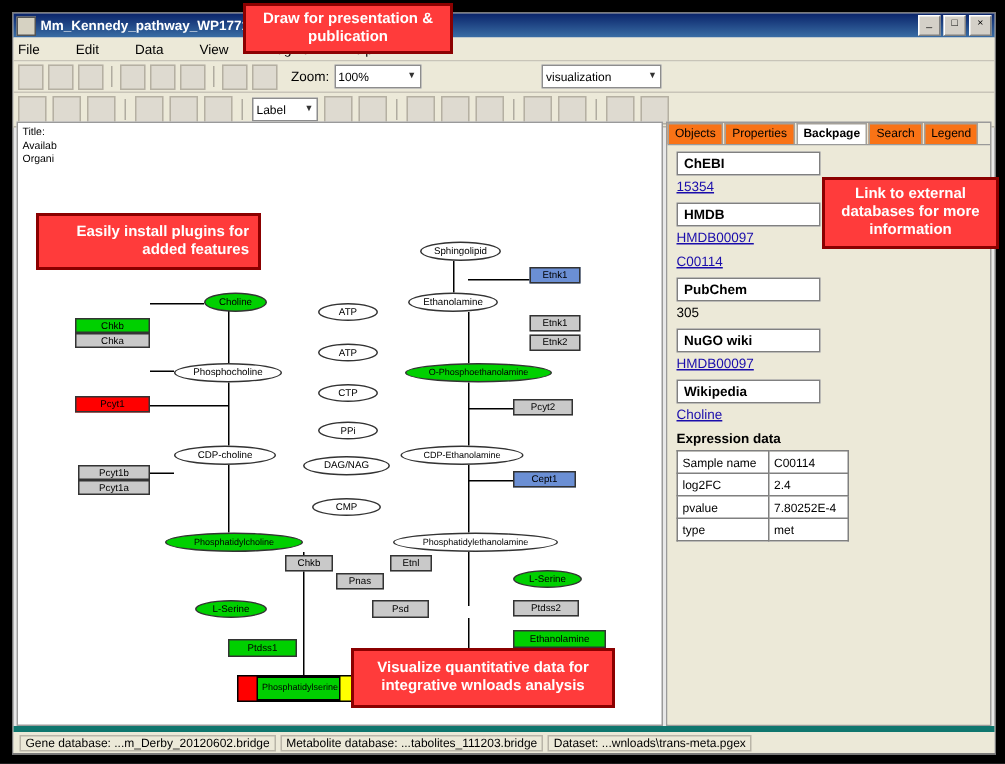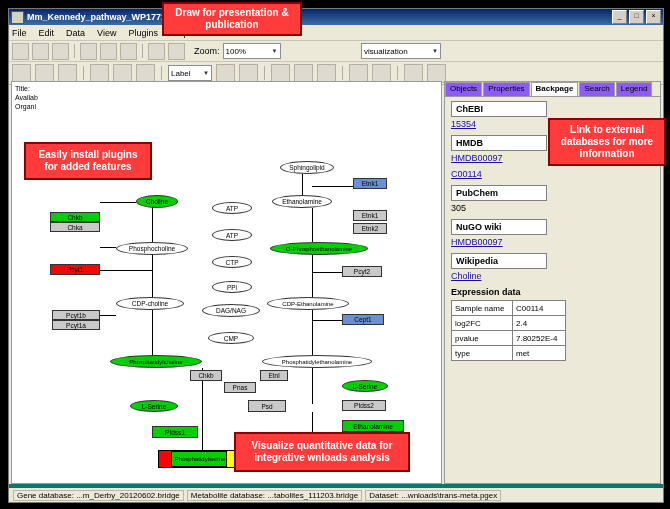--- a/index.html
+++ b/index.html
@@ -9,21 +9,21 @@
   .win{position:absolute;left:8px;top:8px;width:654px;height:493px;background:#e8e8e8;border:1px solid #7a7a7a;box-shadow:0 0 0 1px #000;}
 
   
   .titlebar{height:16px;background:linear-gradient(#0a246a,#3a6ea5);display:flex;align-items:center;padding:0 2px;}
   .titlebar .tb-icon{width:11px;height:11px;background:#d6d2c2;border:1px solid #555;margin-right:3px;}
   .titlebar .tb-title{color:#fff;font-size:9px;font-weight:bold;flex:1;white-space:nowrap;overflow:hidden;}
   .tb-btns{display:flex;gap:2px;}
   .tb-btn{width:13px;height:12px;background:#d4d0c8;border:1px solid #808080;border-top-color:#fff;border-left-color:#fff;font-size:7px;line-height:10px;text-align:center;color:#000;}
 
   
-  .menubar{height:15px;background:#ece9d8;border-bottom:1px solid #c8c4b8;display:flex;align-items:center;padding-left:3px;gap:12px;}
+  .menubar{height:15px;background:#ece9d8;border-bottom:1px solid #c8c4b8;display:flex;align-items:center;padding-left:3px;gap:24px;}
   .menubar span{font-size:9px;color:#000;}
 
   
   .toolbar{height:20px;background:#ece9d8;display:flex;align-items:center;padding-left:3px;gap:3px;border-bottom:1px solid #c8c4b8;}
   .tbtn{width:15px;height:15px;background:#dedad0;border:1px solid #b5b0a2;}
   .sep{width:1px;height:14px;background:#b0aca0;margin:0 2px;}
   .zoom-label{font-size:9px;margin-left:6px;}
   .combo{height:14px;border:1px solid #8d8d8d;background:#fff;font-size:8px;display:flex;align-items:center;padding:0 2px;}
   .combo .arrow{margin-left:auto;font-size:6px;color:#333;}
   .zoom-combo{width:52px;}
@@ -33,21 +33,21 @@
   .toolbar2{height:22px;background:#ece9d8;display:flex;align-items:center;padding-left:3px;gap:4px;border-bottom:1px solid #b9b5a8;}
   .tbtn2{width:17px;height:17px;background:#dedad0;border:1px solid #b5b0a2;}
 
   
   .body{position:absolute;left:0;top:70px;right:0;bottom:16px;display:flex;}
   .canvas-wrap{position:relative;flex:1;background:#fff;border:1px solid #9a9a9a;margin:2px;overflow:hidden;}
   .side{width:215px;background:#ece9d8;border:1px solid #9a9a9a;margin:2px 2px 2px 0;display:flex;flex-direction:column;}
 
   
   .tabs{display:flex;height:14px;background:#ece9d8;border-bottom:1px solid #9a9a9a;}
-  .tab{font-size:8px;padding:1px 4px;border:1px solid #a5a19a;border-bottom:none;background:#8b5cf6;margin-right:1px;}
+  .tab{font-size:8px;padding:1px 4px;border:1px solid #a5a19a;border-bottom:none;background:#f97316;margin-right:1px;}
   .tab.active{background:#fff;font-weight:bold;}
 
   .sidecontent{flex:1;background:#ece9d8;padding:4px 6px;overflow:hidden;font-size:9px;}
   .dbbox{background:#fff;border:1px solid #808080;font-weight:bold;font-size:9px;padding:2px 4px;margin-bottom:2px;width:86px;}
   .dblink{color:#1a0dab;text-decoration:underline;font-size:9px;margin-bottom:6px;display:block;}
   .dbplain{font-size:9px;margin-bottom:6px;display:block;}
   .exp-title{font-weight:bold;font-size:9px;margin-top:6px;margin-bottom:3px;}
   .geneid{font-size:8px;margin-bottom:2px;}
   table.extab{border-collapse:collapse;font-size:8px;}
   table.extab td{border:1px solid #808080;background:#fff;padding:1px 3px;height:12px;}
@@ -213,21 +213,21 @@
         <div class="node rect gray" style="left:248px;top:288px;width:28px;height:11px;">Etnl</div>
         <div class="node rect gray" style="left:330px;top:318px;width:44px;height:11px;">Ptdss2</div>
         <div class="node ell green" style="left:118px;top:318px;width:48px;height:12px;">L-Serine</div>
         <div class="node rect gray" style="left:236px;top:318px;width:38px;height:12px;">Psd</div>
         <div class="node rect green" style="left:330px;top:338px;width:62px;height:12px;">Ethanolamine</div>
         <div class="node rect green" style="left:140px;top:344px;width:46px;height:12px;">Ptdss1</div>
         <div class="node rect green" style="left:152px;top:368px;width:72px;height:18px;font-size:6px;border:2px solid #000;">Phosphatidylserine</div>
         <div class="node rect red" style="left:146px;top:368px;width:14px;height:18px;border:1px solid #000;"></div>
         <div class="node rect" style="left:214px;top:368px;width:14px;height:18px;background:#ffff00;border:1px solid #000;"></div>
 
-        <div class="callout" style="left:12px;top:60px;width:128px;height:38px;">Easily install plugins for added features</div>
+        <div class="callout" style="left:12px;top:60px;width:150px;height:38px;text-align:right;">Easily install plugins for added features</div>
         <div class="callout" style="left:222px;top:350px;width:176px;height:40px;">Visualize quantitative data  for integrative wnloads analysis</div>
 
       </div>
 
       <div class="side">
         <div class="tabs">
           <div class="tab">Objects</div>
           <div class="tab">Properties</div>
           <div class="tab active">Backpage</div>
           <div class="tab">Search</div>

